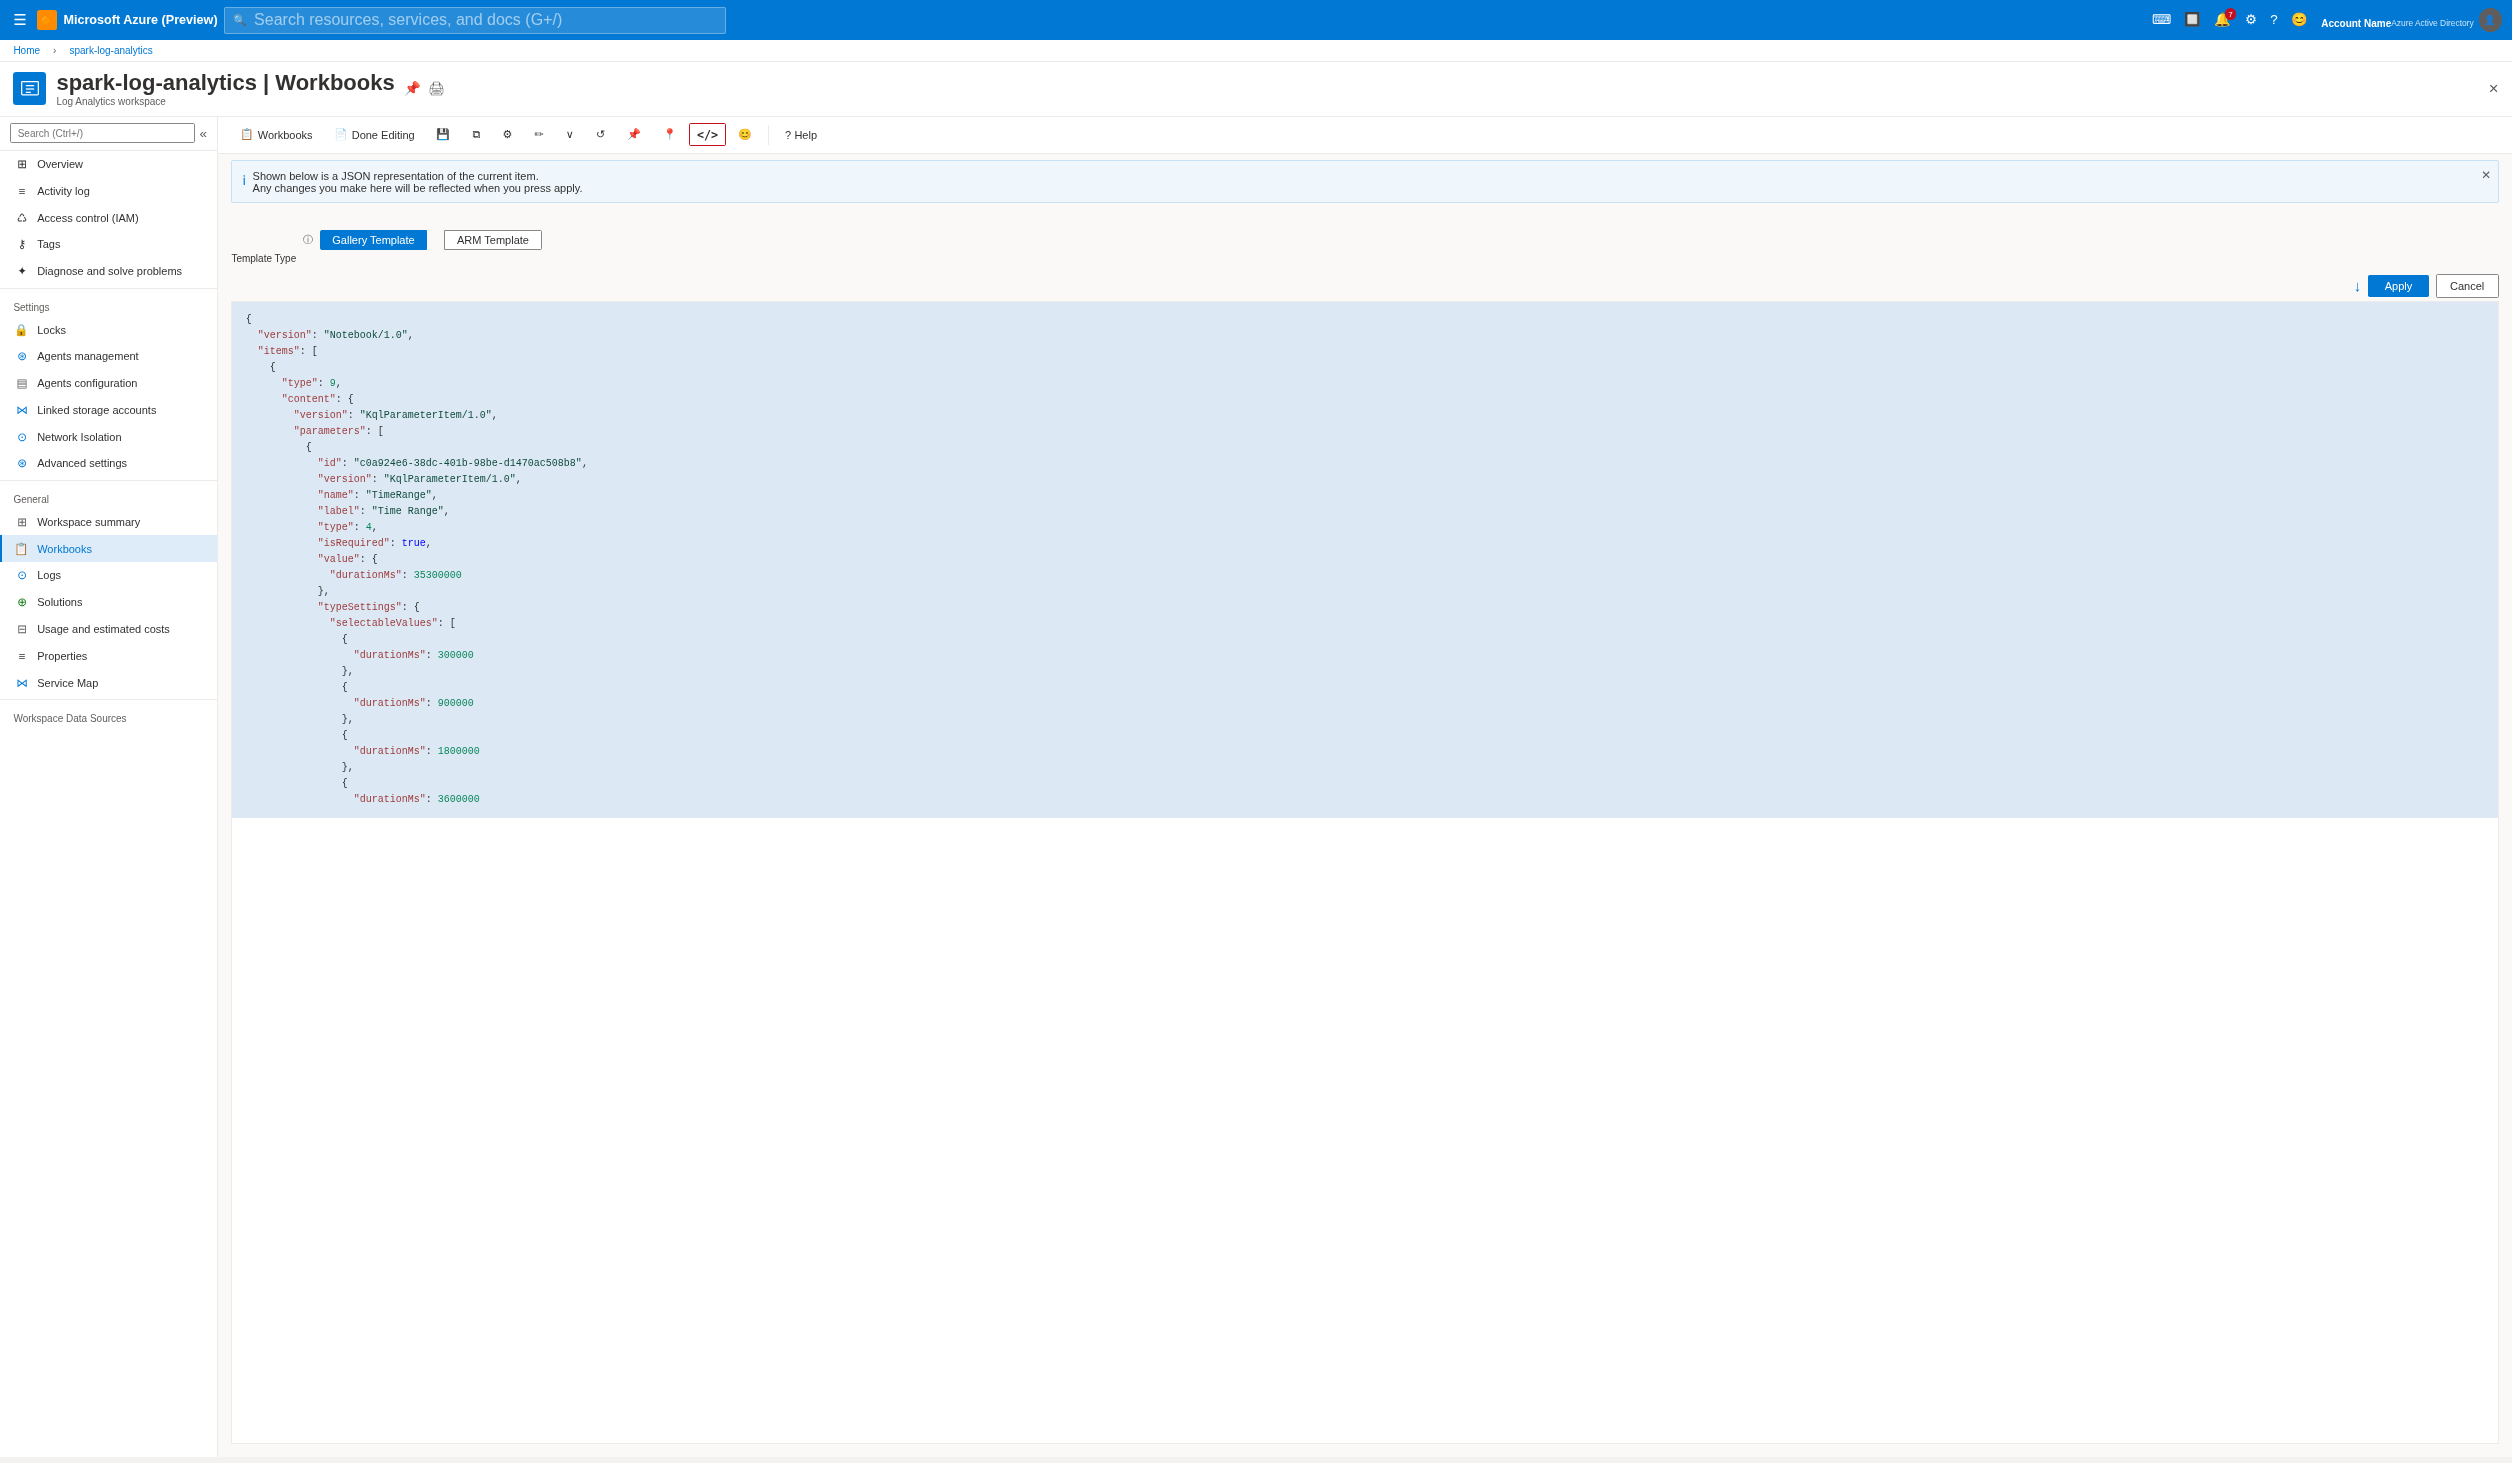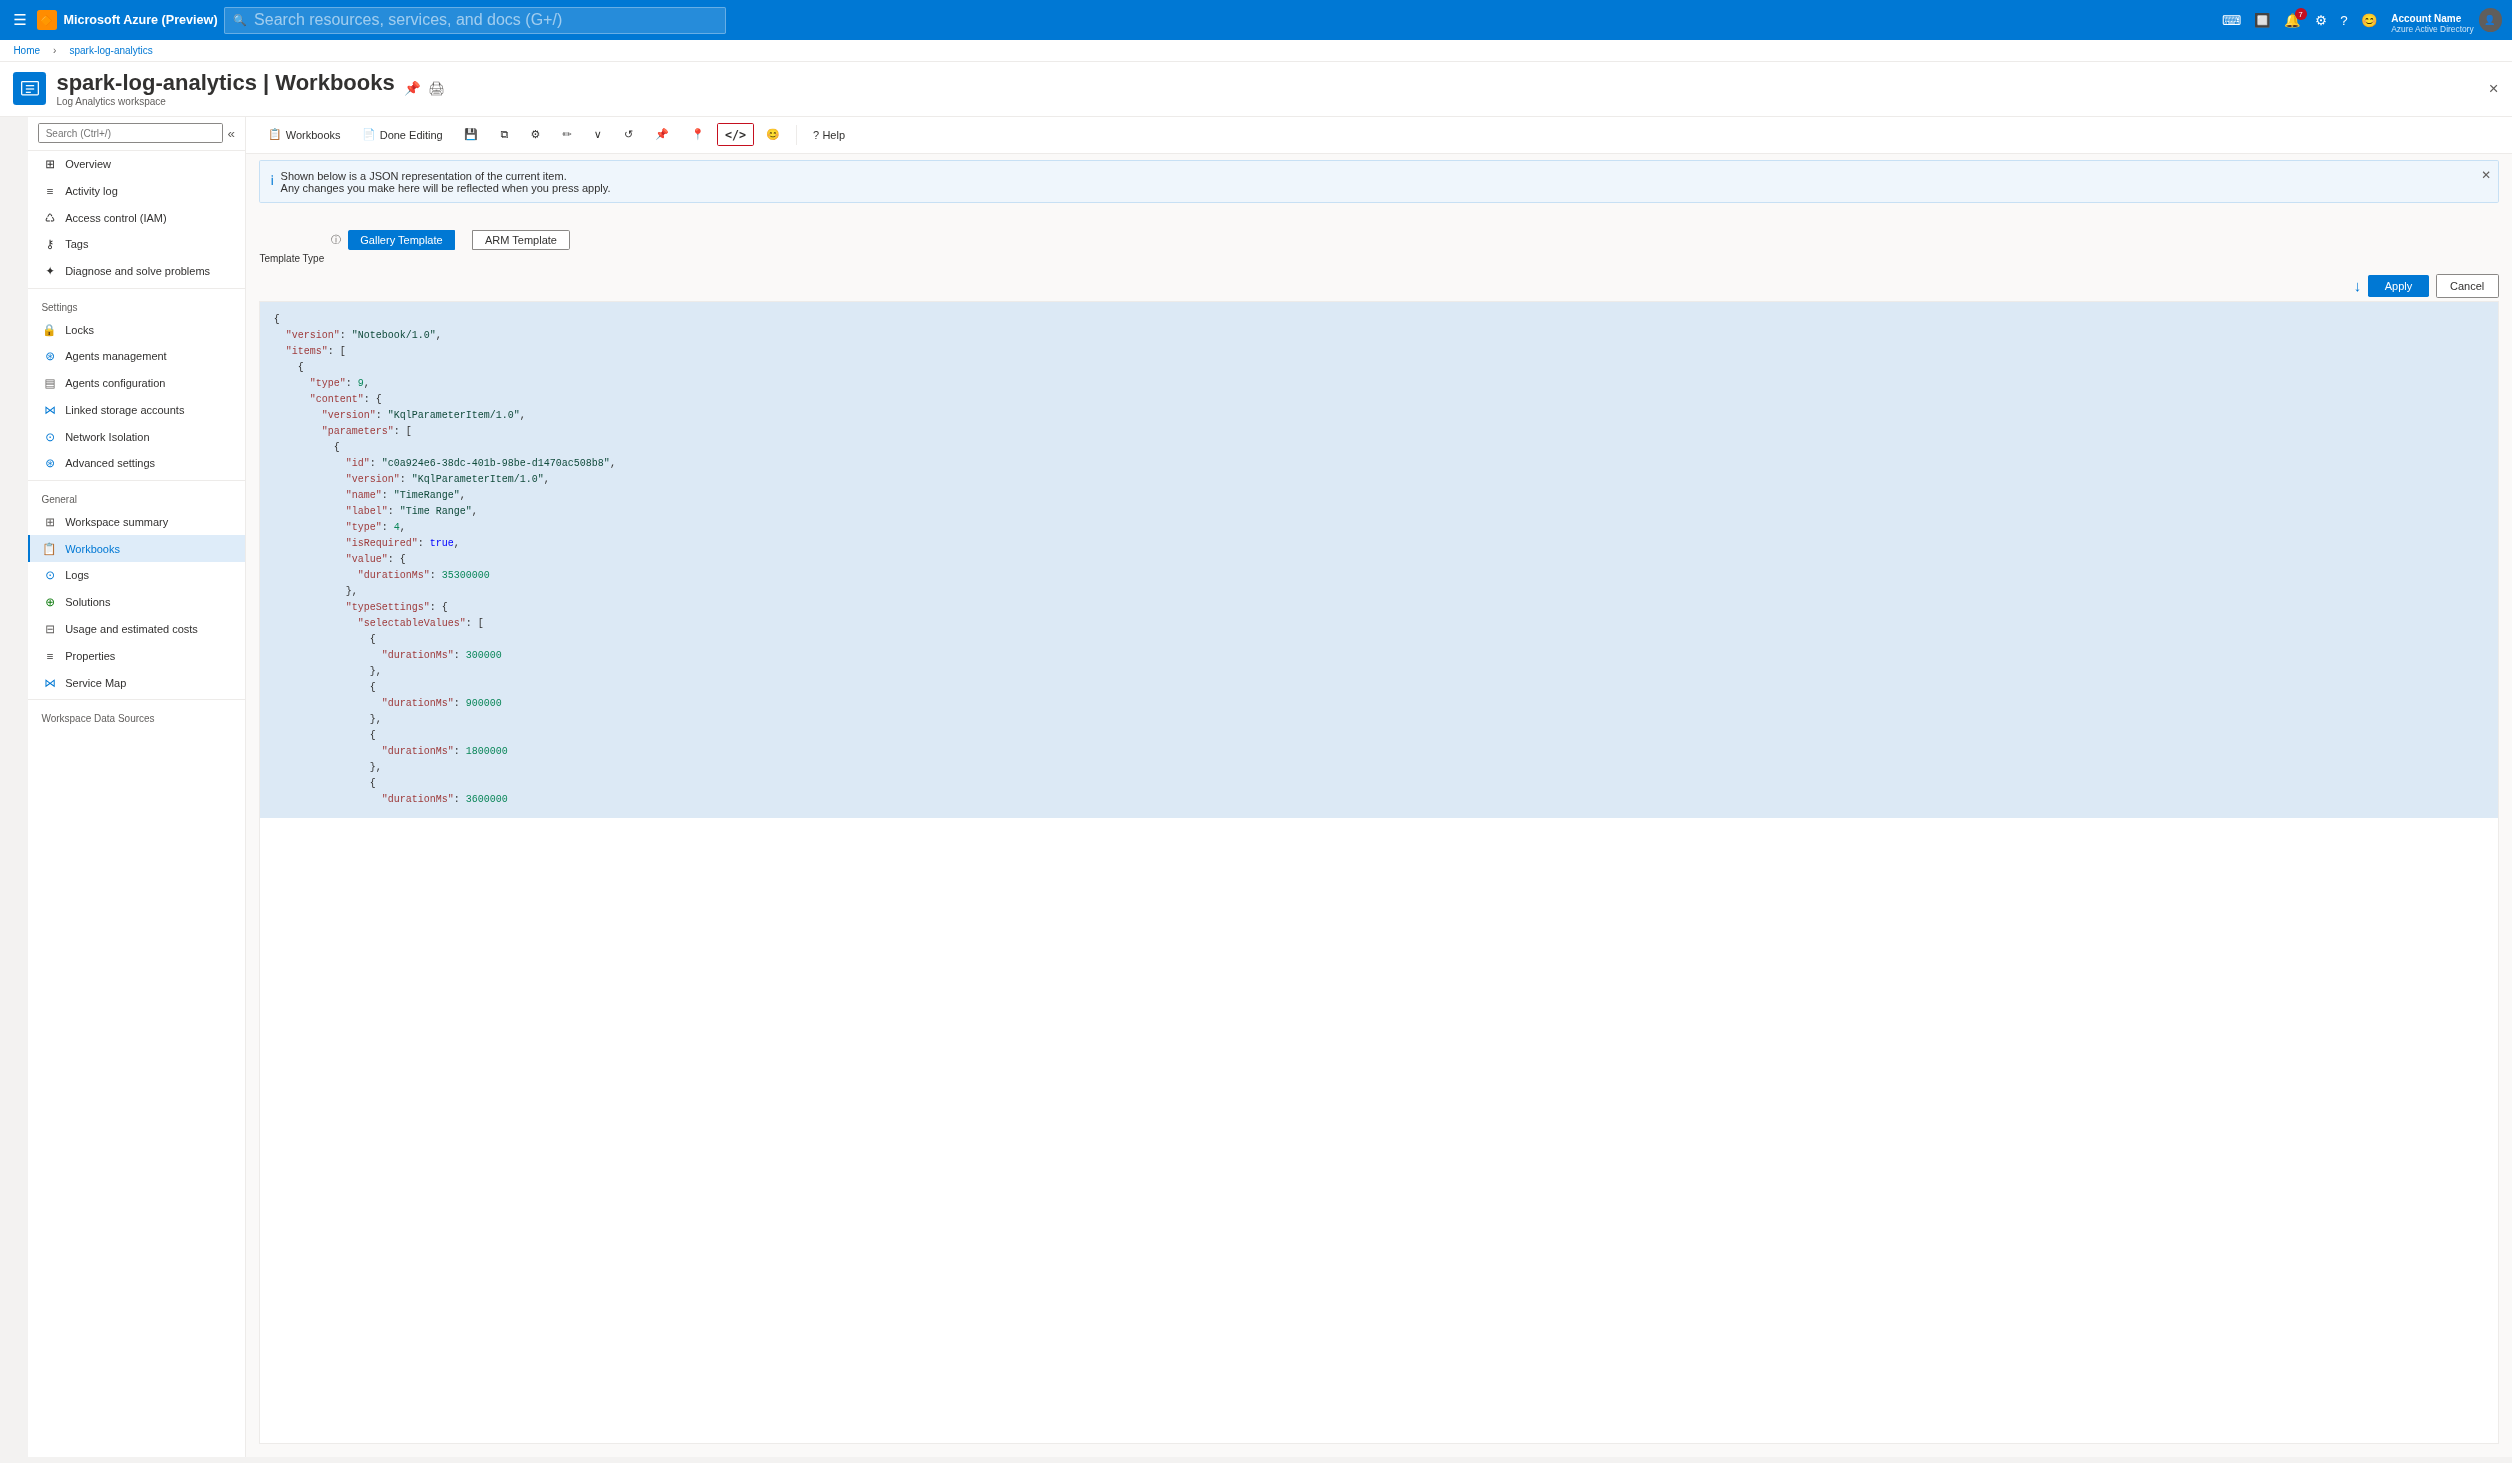--- a/index.html
+++ b/index.html
@@ -44,21 +44,21 @@
       font-size: 7.5px;
       border-radius: 50%;
       width: 11.7px;
       height: 11.7px;
       display: flex;
       align-items: center;
       justify-content: center;
     }
     .topbar-account { display: flex; align-items: center; gap: 5px; cursor: pointer; }
     .topbar-avatar { width: 23.4px; height: 23.4px; border-radius: 50%; background: #605e5c; display: flex; align-items: center; justify-content: center; font-size: 9.2px; color: white; }
-    .topbar-account-info { display: flex; flex-direction: column; margin-top: 7px; }
+    .topbar-account-info { display: flex; flex-direction: row; margin-top: 7px; }
     .topbar-account-name { font-size: 10px; font-weight: 600; color: white; }
     .topbar-account-sub { font-size: 8.4px; color: rgba(255,255,255,0.8); }
 
     
     .breadcrumb {
       background: white;
       padding: 5px 13.4px;
       font-size: 10px;
       color: #0078d4;
       display: flex;
@@ -94,21 +94,20 @@
     .resource-subtitle { font-size: 10px; color: #605e5c; }
     .resource-actions { display: flex; gap: 6.7px; align-items: center; }
     .resource-pin-icon, .resource-print-icon { color: #605e5c; cursor: pointer; font-size: 13.4px; }
     .resource-close { margin-left: auto; color: #605e5c; cursor: pointer; font-size: 16.7px; font-weight: 300; }
 
     
     .main-layout {
       display: flex;
       height: calc(100vh - 40px - 28.5px - 54px);
       overflow: hidden;
-      padding-left: 28px;
     }
 
     
     .sidebar {
       width: 218px;
       background: white;
       border-right: 0.8px solid #edebe9;
       overflow-y: auto;
       flex-shrink: 0;
       position: relative;

